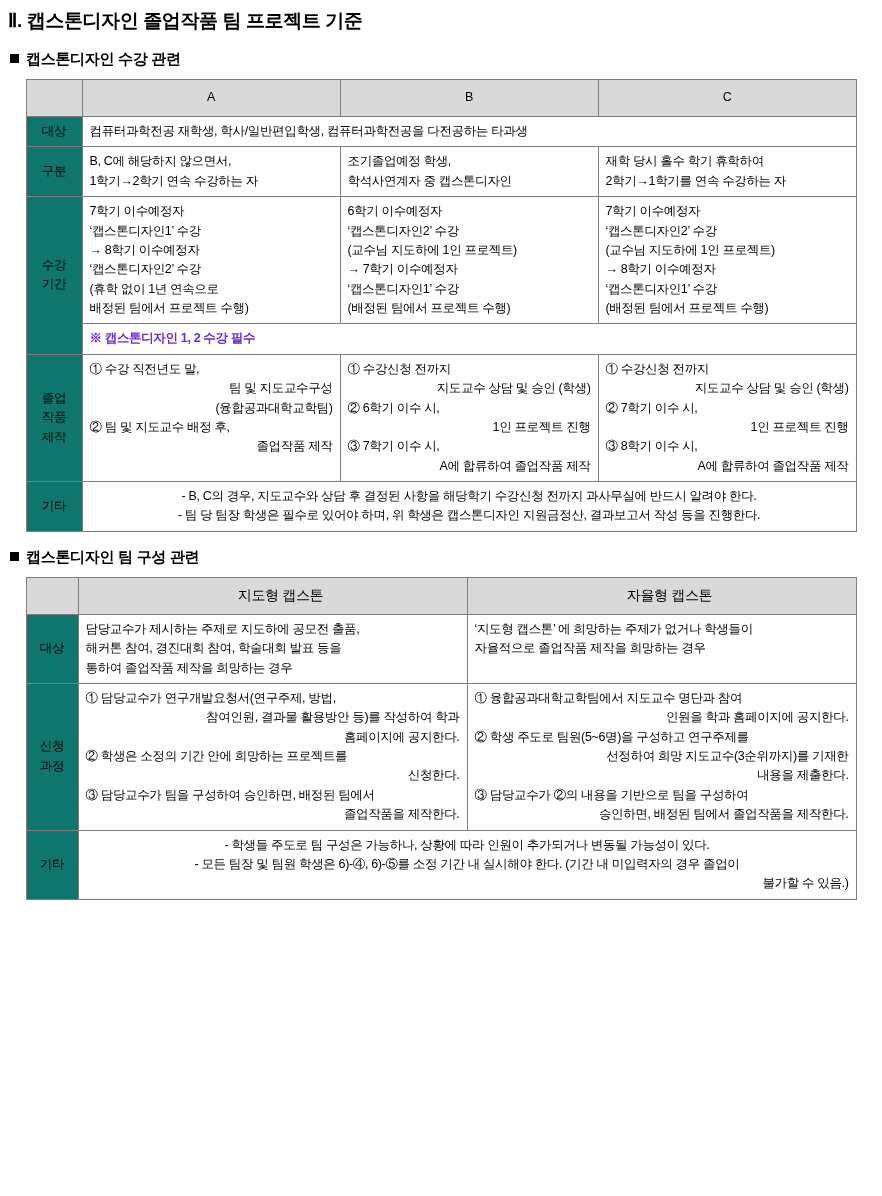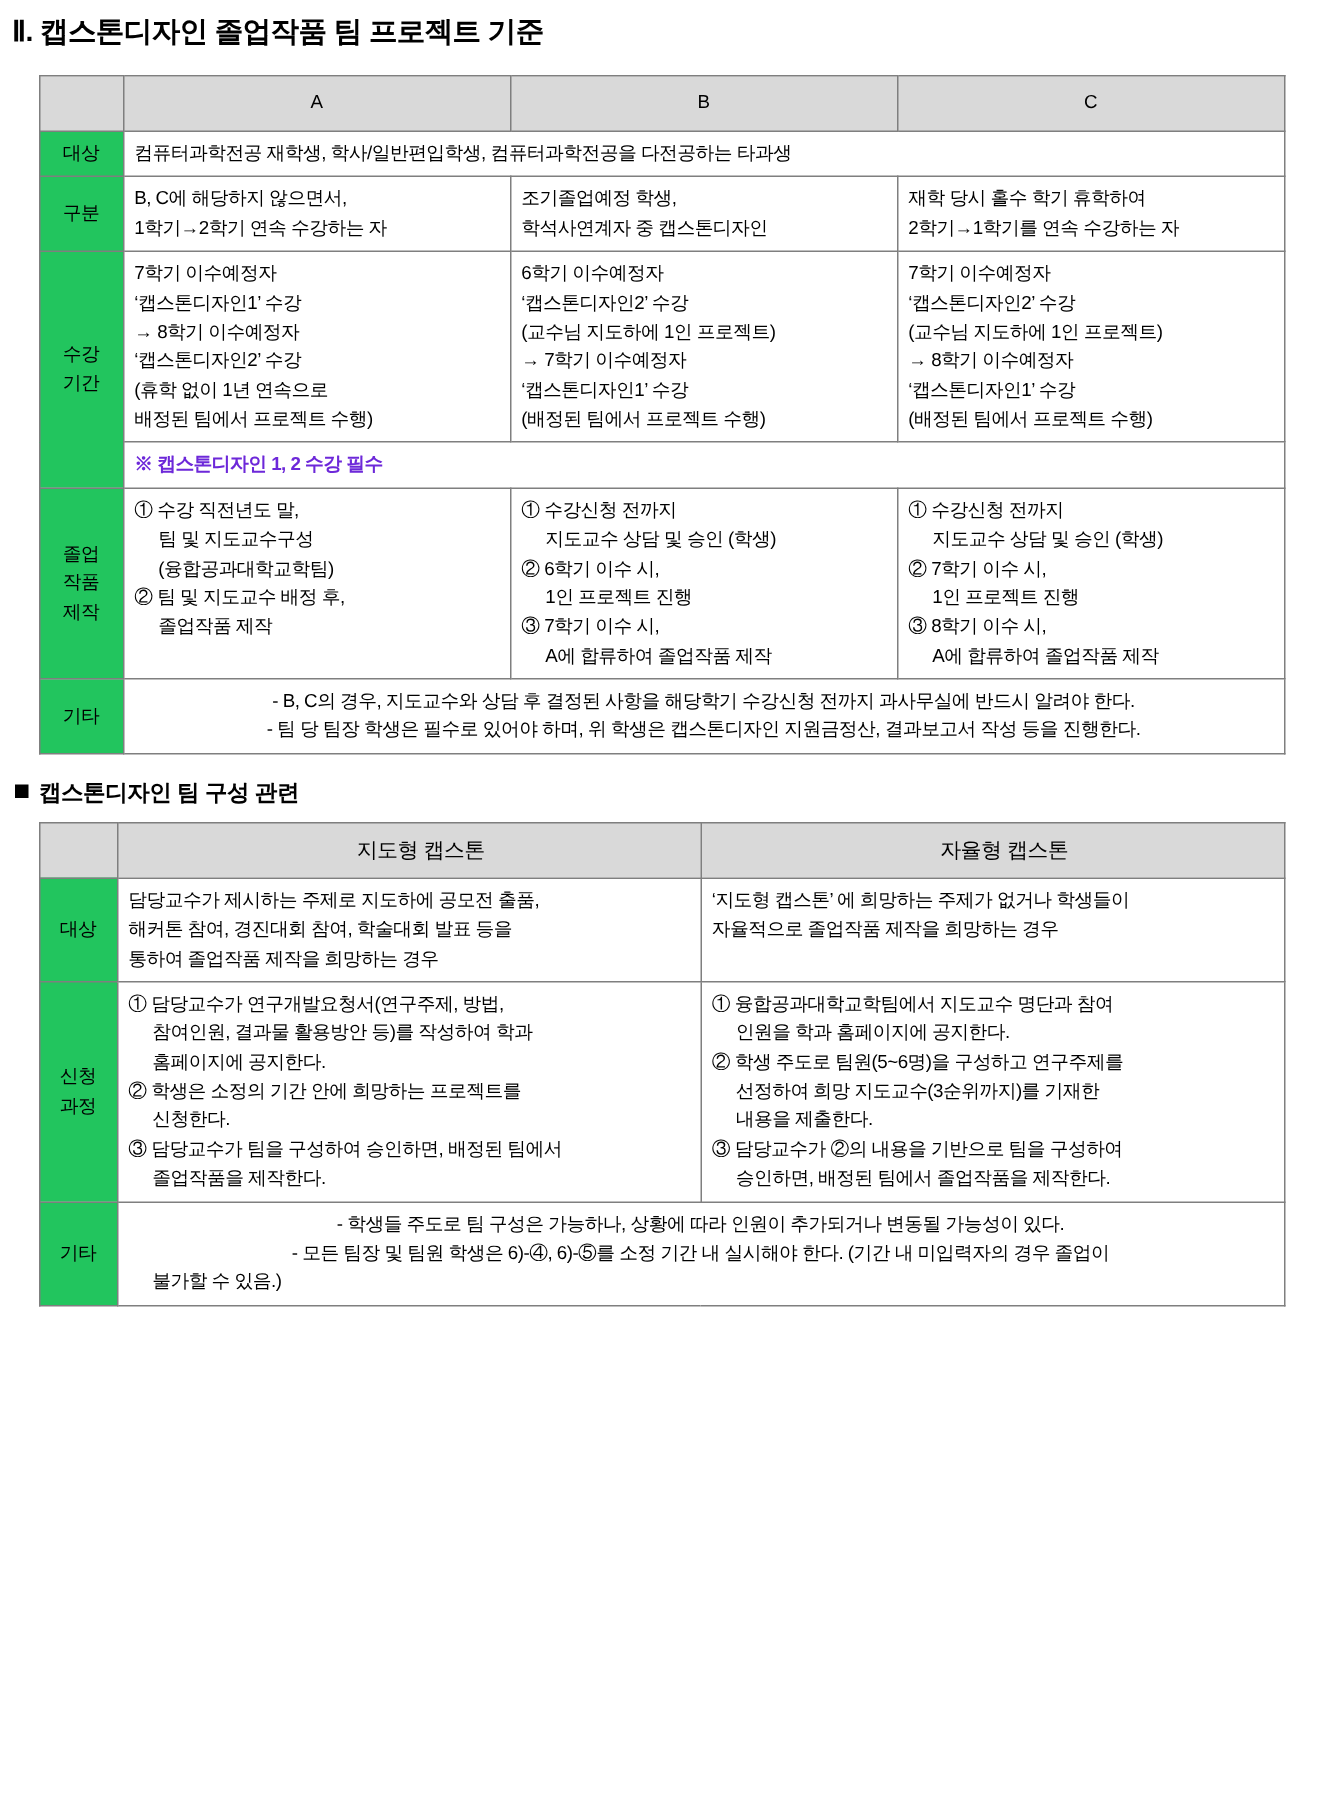--- a/index.html
+++ b/index.html
@@ -57,21 +57,21 @@
     line-height: 1.55;
     letter-spacing: -0.35px;
   }
   th {
     background: #d9d9d9;
     font-weight: normal;
     text-align: center;
     height: 26px;
   }
   .rowhead {
-    background: #22c55e;
+    background: #0f766e;
     text-align: center;
     width: 56px;
   }
   .cell-top {
     vertical-align: top;
   }
   .warn {
     color: #6d28d9;
     font-weight: bold;
   }
@@ -82,29 +82,32 @@
   }
   .t2 .rowhead { width: 52px; }
   .etc td { font-size: 12.5px; }
   .hang {
     display: block;
     padding-left: 12px;
     text-indent: -12px;
     text-align: center;
   }
   .numline { display: block; }
-  .subline { display: block; padding-left: 16px; }
+  .subline { display: block; padding-left: 16px; text-align: right; }
 </style>
 </head>
 <body>
 
 <div class="page">
 
   <div class="doc-title">Ⅱ. 캡스톤디자인 졸업작품 팀 프로젝트 기준</div>
 
+  <div class="section-head">
+    <span class="sq"></span><span>캡스톤디자인 수강 관련</span>
+  </div>
 
   <table class="t1">
     <colgroup>
       <col style="width:56px">
       <col style="width:258px">
       <col style="width:258px">
       <col style="width:258px">
     </colgroup>
     <tbody>
       <tr>

